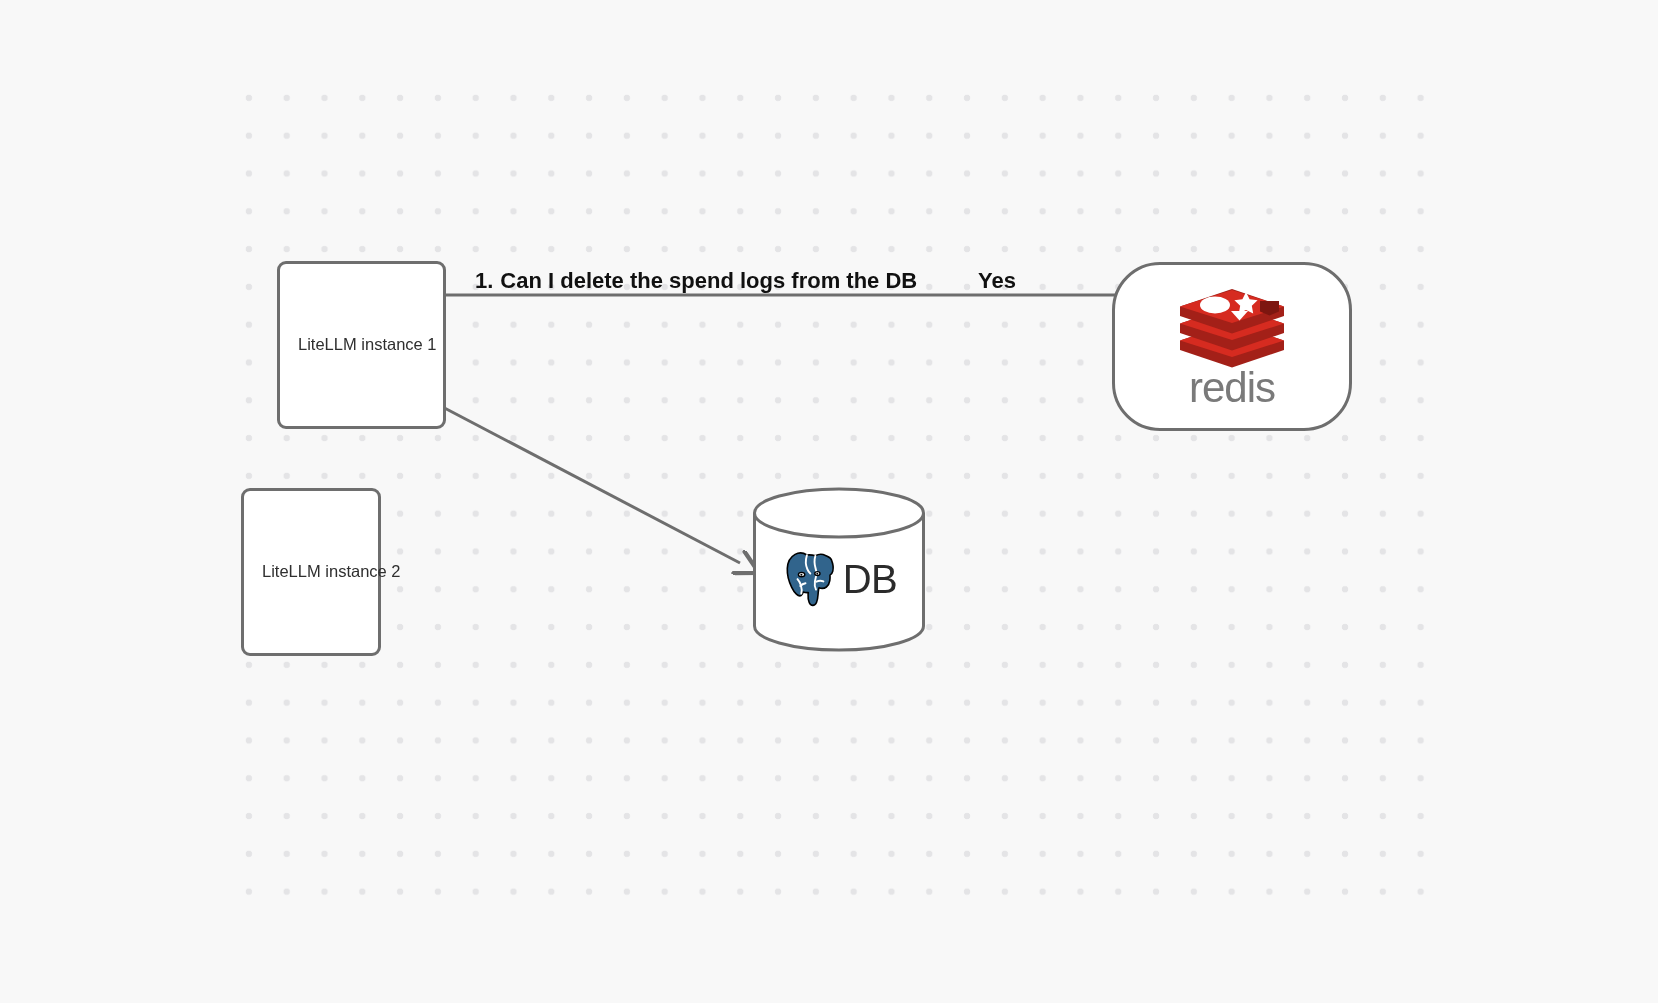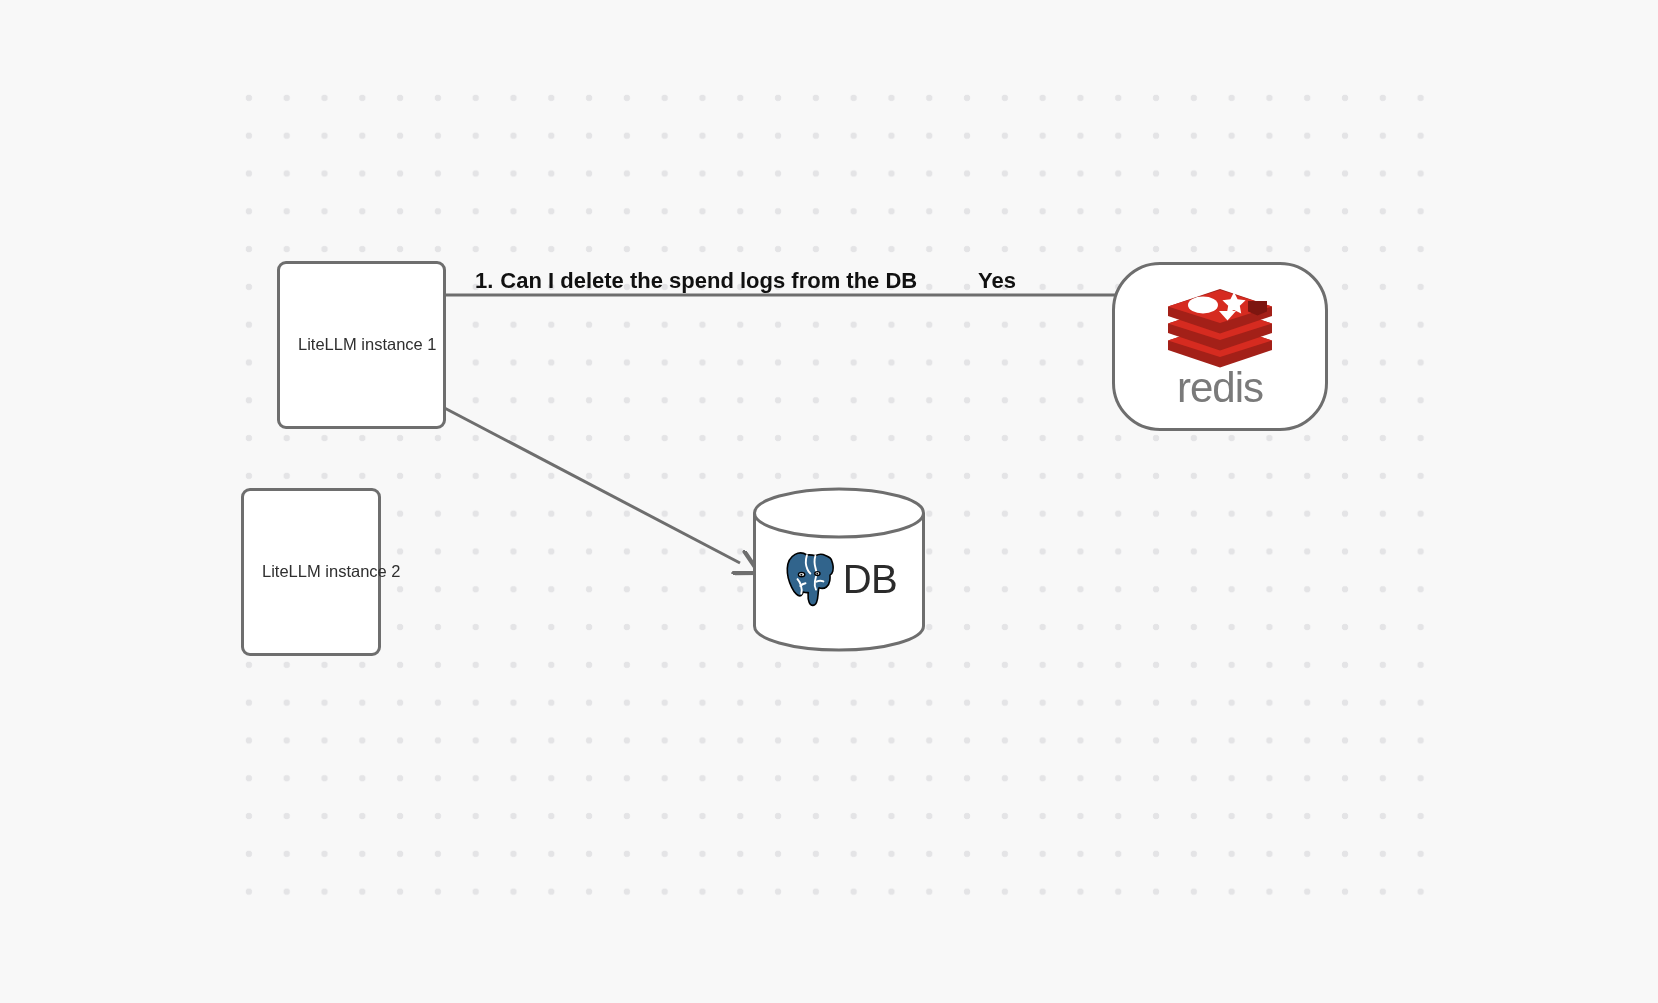--- a/index.html
+++ b/index.html
@@ -66,21 +66,21 @@
 
   #node-litellm-1 { left: 241px; top: 261px; width: 169px; height: 168px; margin-left: 36px; }
   #node-litellm-2 { left: 241px; top: 488px; width: 140px; height: 168px; }
   #node-litellm-3 { left: 241px; top: 714px; width: 169px; height: 168px; }
 
   
   #node-redis {
     position: absolute;
     left: 1112px;
     top: 262px;
-    width: 216px;
+    width: 240px;
     height: 169px;
     background: #ffffff;
     border: 3px solid #6e6e6e;
     border-radius: 48px;
     box-sizing: border-box;
     display: flex;
     flex-direction: column;
     align-items: center;
     justify-content: center;
   }

